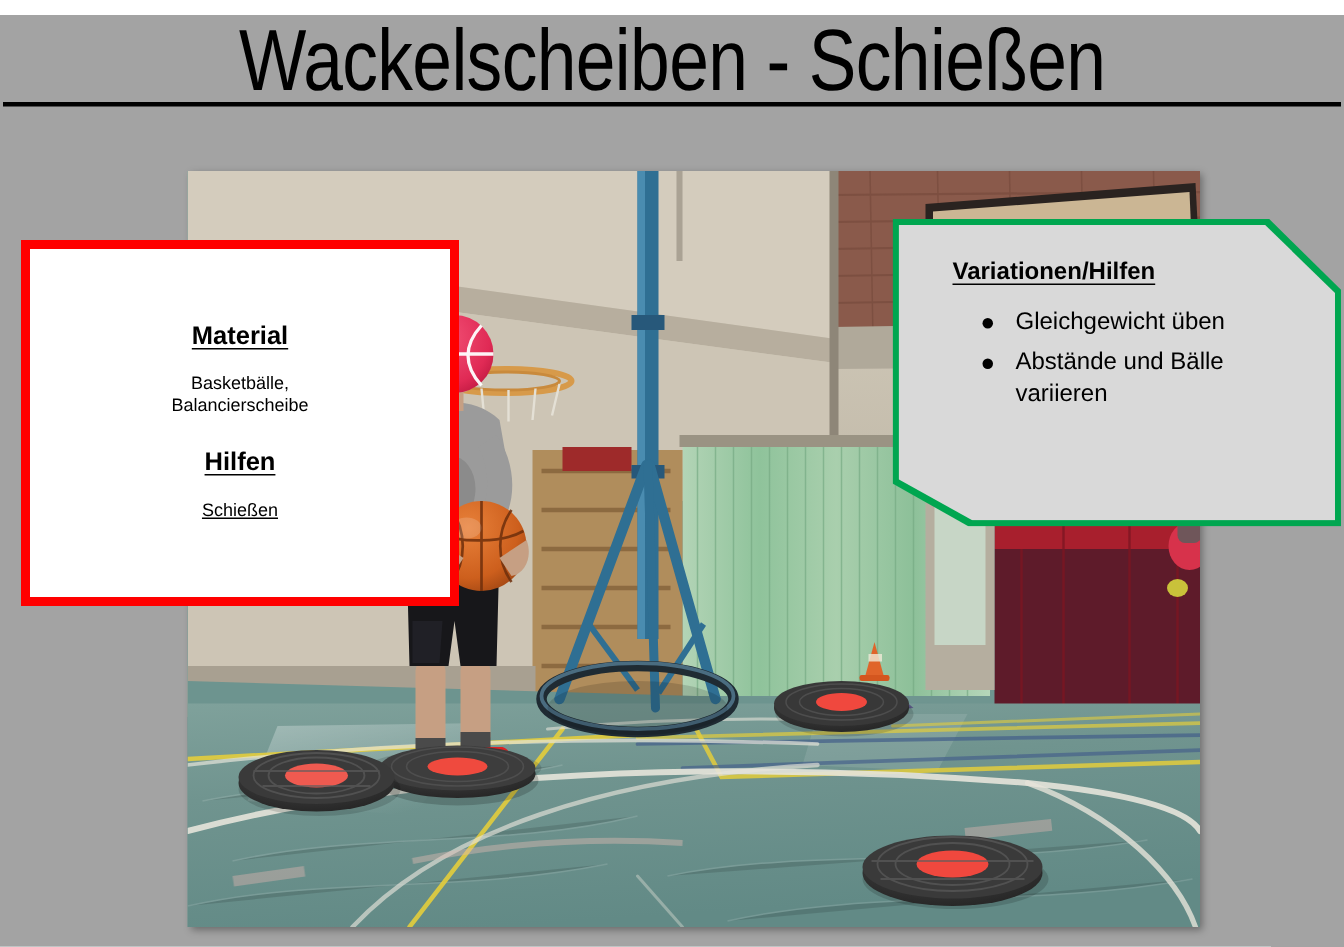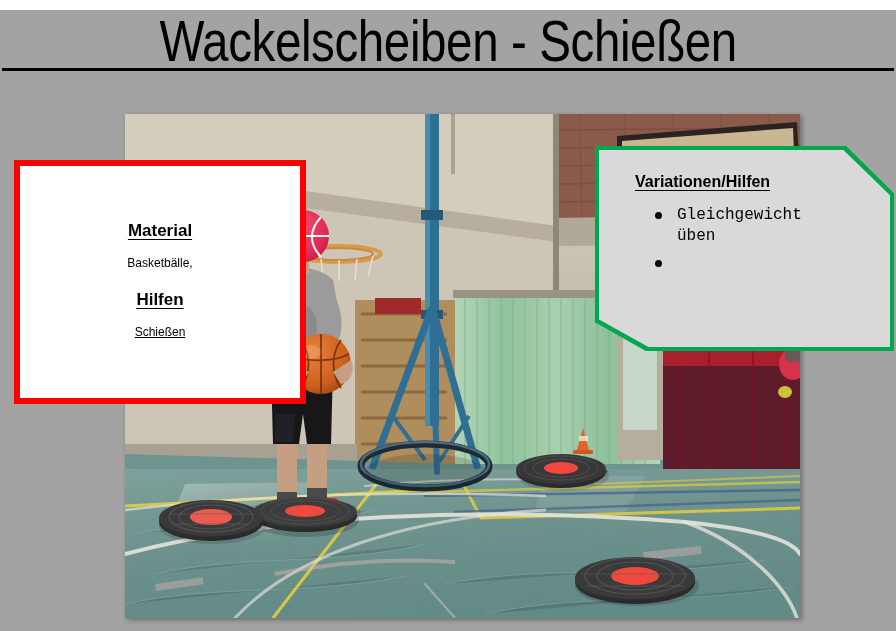--- a/index.html
+++ b/index.html
@@ -113,21 +113,20 @@
     font-size: 16px;
     font-weight: bold;
     color: #000000;
     text-decoration: underline;
     text-underline-offset: 3px;
     line-height: 1.2;
   }
   #variations-list {
     margin: 14px 0 0 20px;
     list-style: none;
-    font-family: Liberation Mono, monospace;
   }
   #variations-list li {
     position: relative;
     font-size: 16px;
     color: #000000;
     line-height: 1.3;
     margin-bottom: 6px;
     padding-left: 22px;
     max-width: 180px;
   }
@@ -466,34 +465,36 @@
 
         <rect x="0" y="0" width="675" height="504" fill="none"></rect>
       </g>
     </svg>
   </div>
 
   <div id="material-box">
     <div class="mb-head" id="mb-material-head">Material</div>
     <div class="mb-body" id="mb-material-body">
       <div>Basketbälle,</div>
+      <div>Balancierscheibe</div>
     </div>
     <div class="mb-head" id="mb-aufgabe-head">Hilfen</div>
     <div class="mb-body" id="mb-aufgabe-body">Schießen</div>
   </div>
 
   <div id="variations-box">
     <div id="variations-shape"></div>
     <div id="variations-inner">
       <div id="variations-title">Variationen/Hilfen</div>
       <ul id="variations-list">
         <li>
           <span class="bullet"></span>
           <span>Gleichgewicht üben</span>
         </li>
         <li>
           <span class="bullet"></span>
+          <span>Abstände und Bälle variieren</span>
         </li>
       </ul>
     </div>
   </div>
 
 </div>
 
 </body></html>

